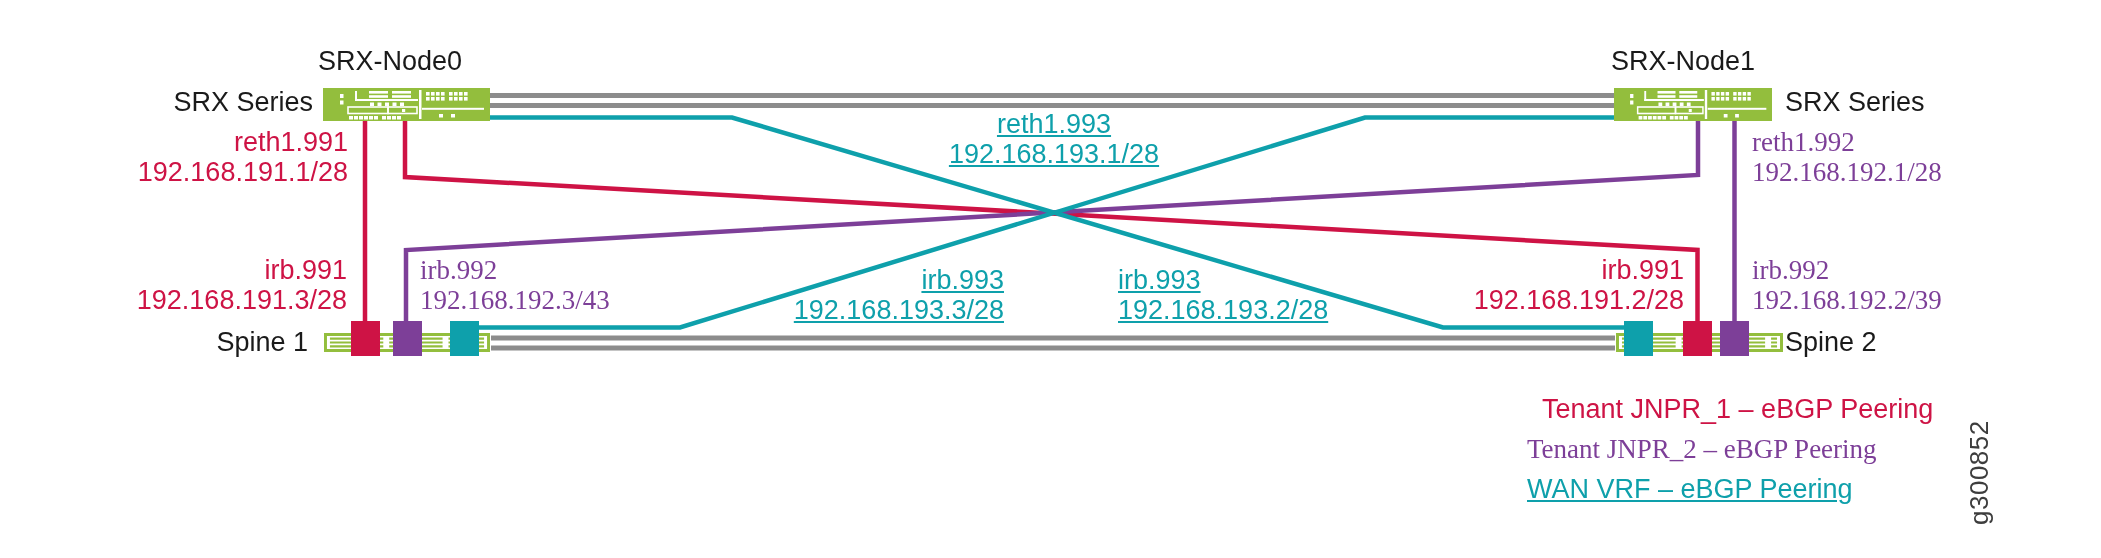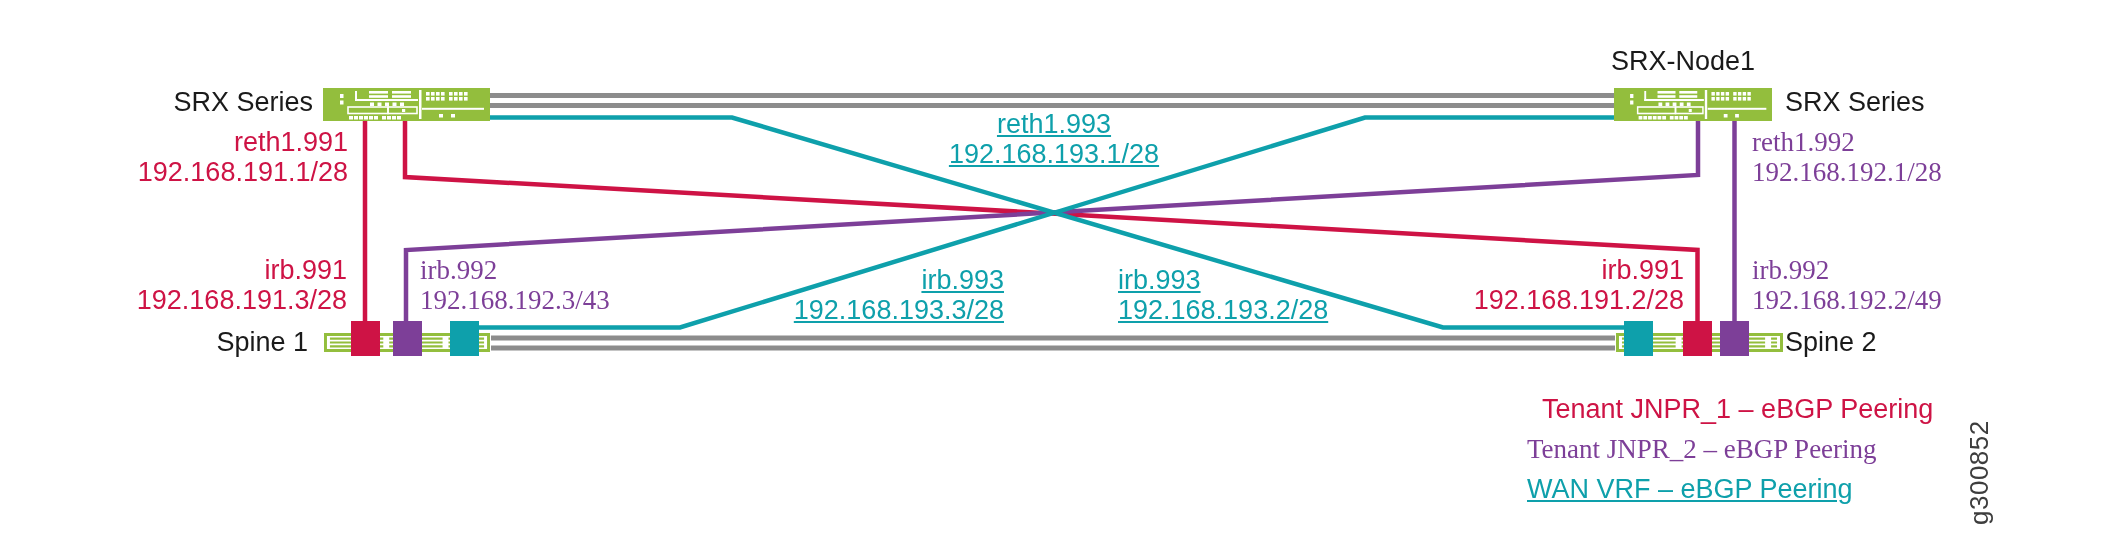--- a/index.html
+++ b/index.html
@@ -155,20 +155,21 @@
       <rect class="f-purple" x="393" y="321" width="29" height="35"></rect>
       <rect class="f-teal" x="450" y="321" width="29" height="35"></rect>
     </g>
     <g>
       <rect class="f-teal" x="1624" y="321" width="29" height="35"></rect>
       <rect class="f-red" x="1683" y="321" width="29" height="35"></rect>
       <rect class="f-purple" x="1720" y="321" width="29" height="35"></rect>
     </g>
   </svg>
 
+  <div class="lbl c-ink t-center" style="left:250px;top:46px;width:280px">SRX-Node0</div>
   <div class="lbl c-ink t-center" style="left:1543px;top:46px;width:280px">SRX-Node1</div>
   <div class="lbl c-ink t-right" style="right:1788px;top:87px">SRX Series</div>
   <div class="lbl c-ink" style="left:1785px;top:87px">SRX Series</div>
   <div class="lbl c-ink t-right" style="right:1793px;top:327px">Spine 1</div>
   <div class="lbl c-ink" style="left:1785px;top:327px">Spine 2</div>
 
   <div class="lbl c-red t-right" style="right:1753px;top:127px">
     <div>reth1.991</div>
     <div>192.168.191.1/28</div>
   </div>
@@ -195,21 +196,21 @@
   <div class="lbl c-teal" style="left:1118px;top:265px">
     <div>irb.993</div>
     <div>192.168.193.2/28</div>
   </div>
   <div class="lbl c-red t-right" style="right:417px;top:255px">
     <div>irb.991</div>
     <div>192.168.191.2/28</div>
   </div>
   <div class="lbl c-purple" style="left:1752px;top:255px">
     <div>irb.992</div>
-    <div>192.168.192.2/49</div>
+    <div>192.168.192.2/39</div>
   </div>
 
   <div>
     <div class="lbl c-red" style="left:1518px;top:394px">Tenant JNPR_1 – eBGP Peering</div>
     <div class="lbl c-purple" style="left:1527px;top:434px">Tenant JNPR_2 – eBGP Peering</div>
     <div class="lbl c-teal" style="left:1527px;top:474px">WAN VRF – eBGP Peering</div>
   </div>
 
   <div class="figure-id">g300852</div>
 

